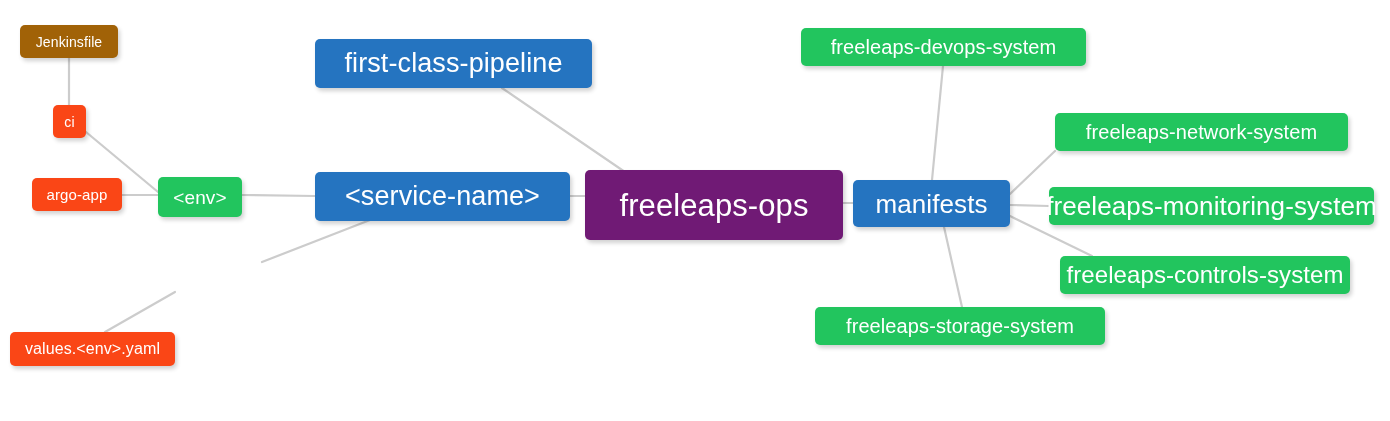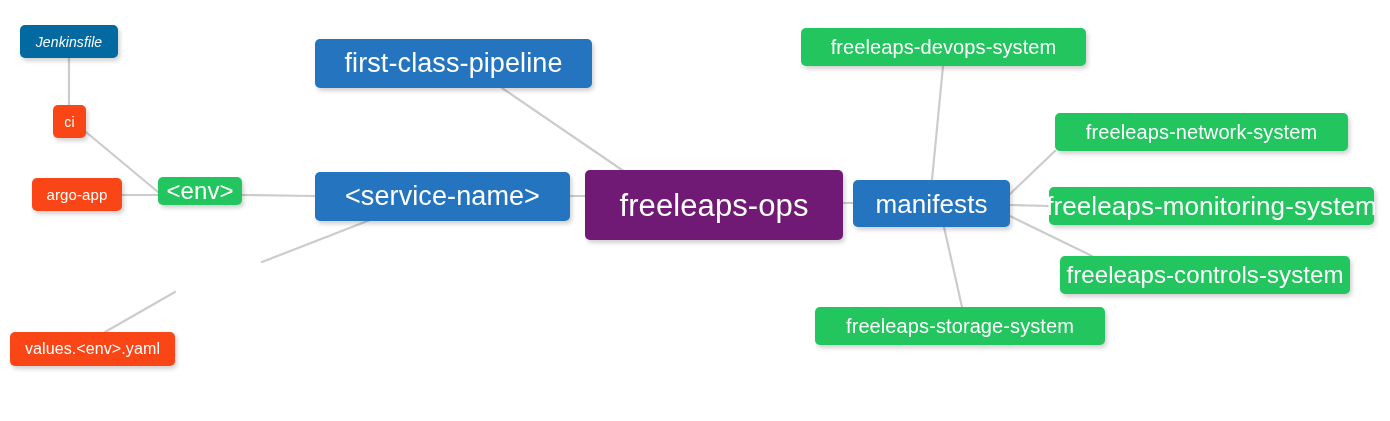--- a/index.html
+++ b/index.html
@@ -24,28 +24,28 @@
     box-shadow:2px 3px 4px rgba(0,0,0,0.18);
     line-height:1;
     padding:0 12px;
     letter-spacing:0.1px;
   }
 
   
   .c-root   {background:#701a75;}
   .c-blue   {background:#2574c0;}
   .c-green  {background:#22c55e;}
-  .c-orange {background:#0369a1;font-style:italic;}
+  .c-orange {background:#a16207;}
   .c-red    {background:#fa4616;}
 
   
   #n-jenkinsfile      {left:20px;  top:25px;  width:98px;  height:33px; font-size:14px;}
   #n-ci               {left:53px;  top:105px; width:33px;  height:33px; font-size:14px; padding:0 6px;}
   #n-argo-app         {left:32px;  top:178px; width:90px;  height:33px; font-size:15px;}
-  #n-env              {left:158px; top:177px; width:84px;  height:28px; font-size:24px;}
+  #n-env              {left:158px; top:177px; width:84px;  height:40px; font-size:19px;}
   #n-helm-pkg         {left:150px; top:256px; width:112px; height:38px; font-size:21px;}
   #n-values-yaml      {left:10px;  top:332px; width:165px; height:34px; font-size:16px;}
   #n-first-class      {left:315px; top:39px;  width:277px; height:49px; font-size:27px;}
   #n-service-name     {left:315px; top:172px; width:255px; height:49px; font-size:27px;}
   #n-freeleaps-ops    {left:585px; top:170px; width:258px; height:70px; font-size:31px;}
   #n-manifests        {left:853px; top:180px; width:157px; height:47px; font-size:26px;}
   #n-devops-system    {left:801px; top:28px;  width:285px; height:38px; font-size:20px;}
   #n-network-system   {left:1055px;top:113px; width:293px; height:38px; font-size:20px;}
   #n-monitoring-system{left:1049px;top:187px; width:325px; height:38px; font-size:26px;}
   #n-controls-system  {left:1060px;top:256px; width:290px; height:38px; font-size:24px;}

